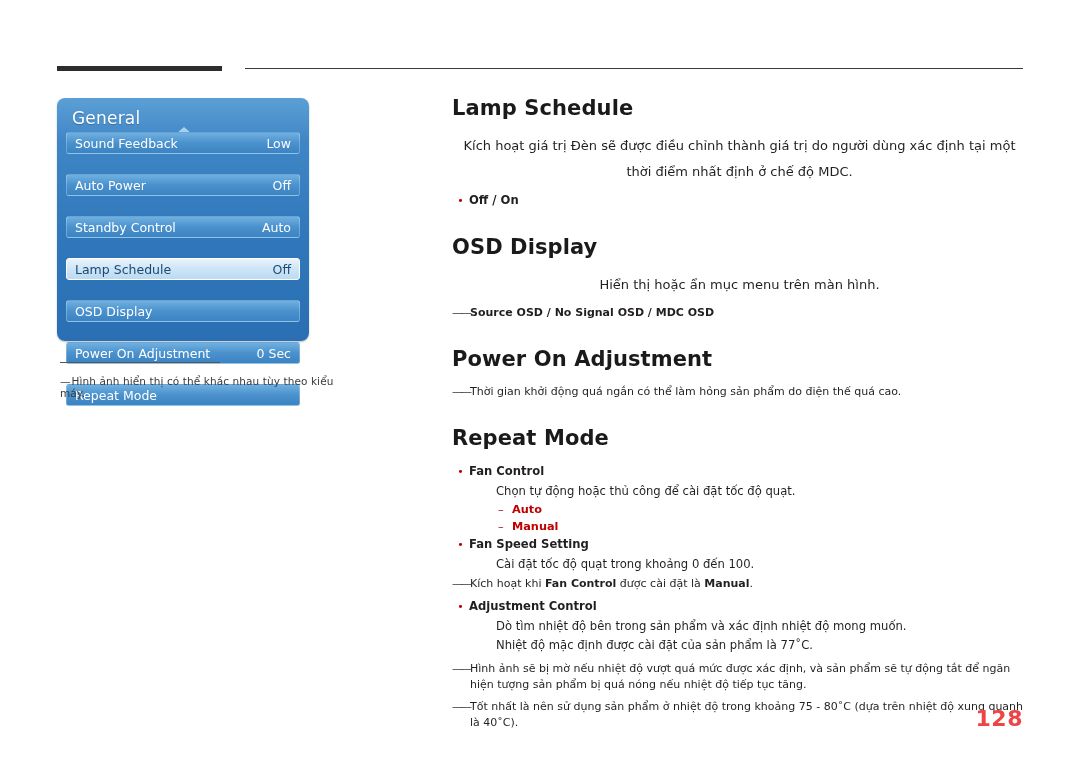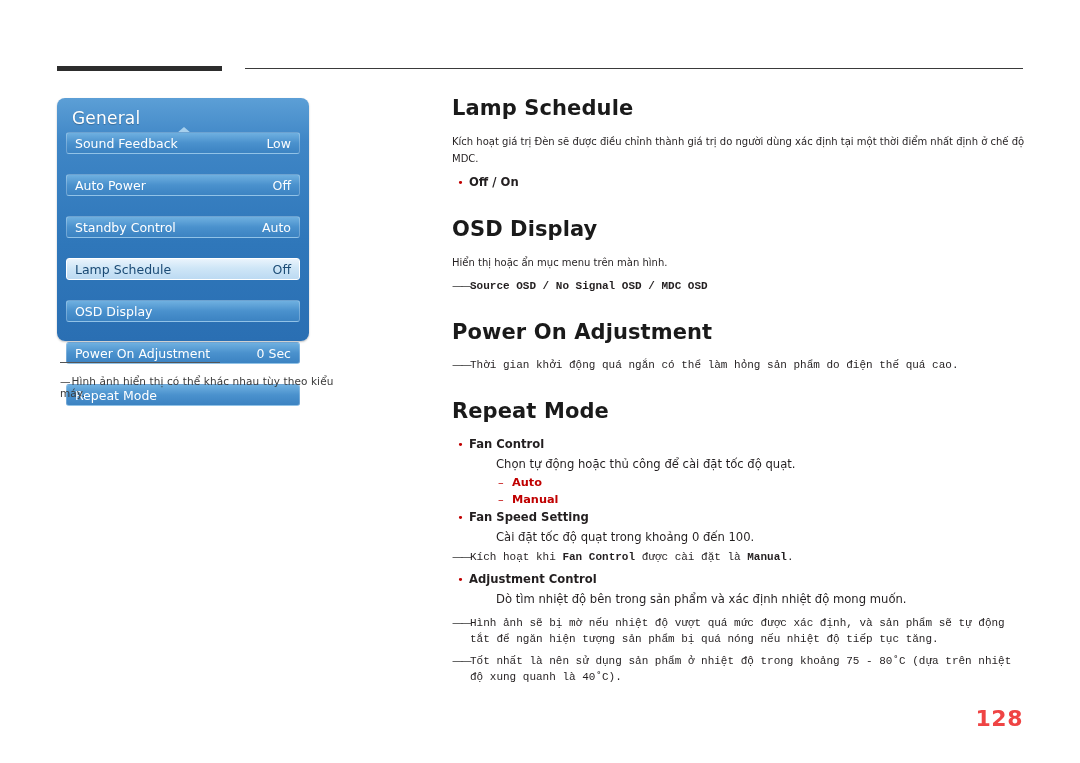--- a/index.html
+++ b/index.html
@@ -73,34 +73,35 @@
   .cap-text .dash { letter-spacing: -1px; margin-right: 2px; }
 
   
   .content { position: absolute; left: 452px; top: 96px; width: 575px; }
   h2.sec {
     font-size: 21px; font-weight: bold; color: #1a1a1a;
     margin: 0 0 13px 0; letter-spacing: .1px;
   }
   h2.sec.spaced { margin-top: 26px; }
   p.body {
-    font-size: 10px; line-height: 17px; color: #231f20;
+    font-size: 13px; line-height: 26px; color: #231f20;
     margin: 0 0 7px 0;
+    text-align: center;
   }
   .bullet {
     display: flex; margin: 0 0 3px 0; font-size: 11.6px; line-height: 17px;
   }
   .bullet .dot { width: 17px; flex: 0 0 17px; text-align: center; color: #c00000; font-size: 11px; }
   .bullet .btxt { color: #231f20; }
   .red { color: #c00000; font-weight: bold; }
   .note {
     display: flex; font-size: 11px; line-height: 16px; margin: 3px 0 6px 0;
   }
   .note .ndash { flex: 0 0 16px; color: #333; letter-spacing: -2px; font-size: 11px; }
-  .note .ntxt { color: #231f20; flex: 1 1 auto; font-family: Liberation Mono, monospace; }
+  .note .ntxt { color: #231f20; flex: 1 1 auto; }
   .sub1 { margin-left: 44px; font-size: 11.6px; line-height: 17px; margin-bottom: 2px; }
   .sub2 { display: flex; margin-left: 46px; font-size: 11.3px; line-height: 16px; margin-bottom: 1px; }
   .sub2 .sdash { flex: 0 0 14px; color: #c00000; letter-spacing: -2px; }
   .bold { font-weight: bold; }
 
   .pageno {
     position: absolute; right: 57px; top: 706px;
     font-size: 22px; font-weight: bold; color: #ef4444;
     letter-spacing: .5px;
   }
@@ -199,20 +200,21 @@
     <div class="note">
       <span class="ndash">——</span>
       <span class="ntxt"><span>Kích hoạt khi </span><span class="bold">Fan Control</span><span> được cài đặt là </span><span class="bold">Manual</span><span>.</span></span>
     </div>
 
     <div class="bullet">
       <span class="dot">•</span>
       <span class="btxt red">Adjustment Control</span>
     </div>
     <div class="sub1">Dò tìm nhiệt độ bên trong sản phẩm và xác định nhiệt độ mong muốn.</div>
+    <div class="sub1">Nhiệt độ mặc định được cài đặt của sản phẩm là 77˚C.</div>
 
     <div class="note" style="margin-top:7px">
       <span class="ndash">——</span>
       <span class="ntxt">Hình ảnh sẽ bị mờ nếu nhiệt độ vượt quá mức được xác định, và sản phẩm sẽ tự động tắt để ngăn hiện tượng sản phẩm bị quá nóng nếu nhiệt độ tiếp tục tăng.</span>
     </div>
     <div class="note">
       <span class="ndash">——</span>
       <span class="ntxt">Tốt nhất là nên sử dụng sản phẩm ở nhiệt độ trong khoảng 75 - 80˚C (dựa trên nhiệt độ xung quanh là 40˚C).</span>
     </div>
 

